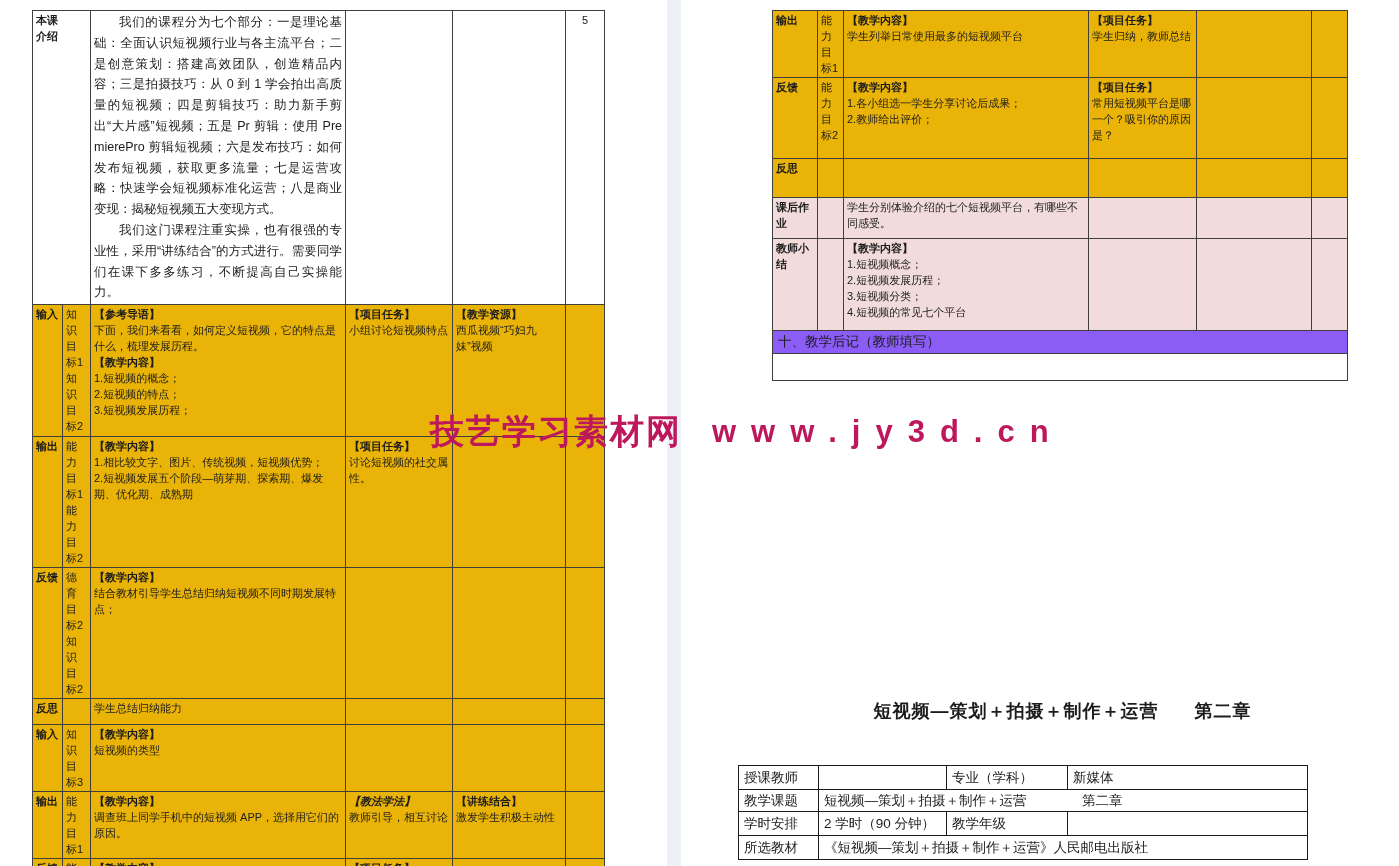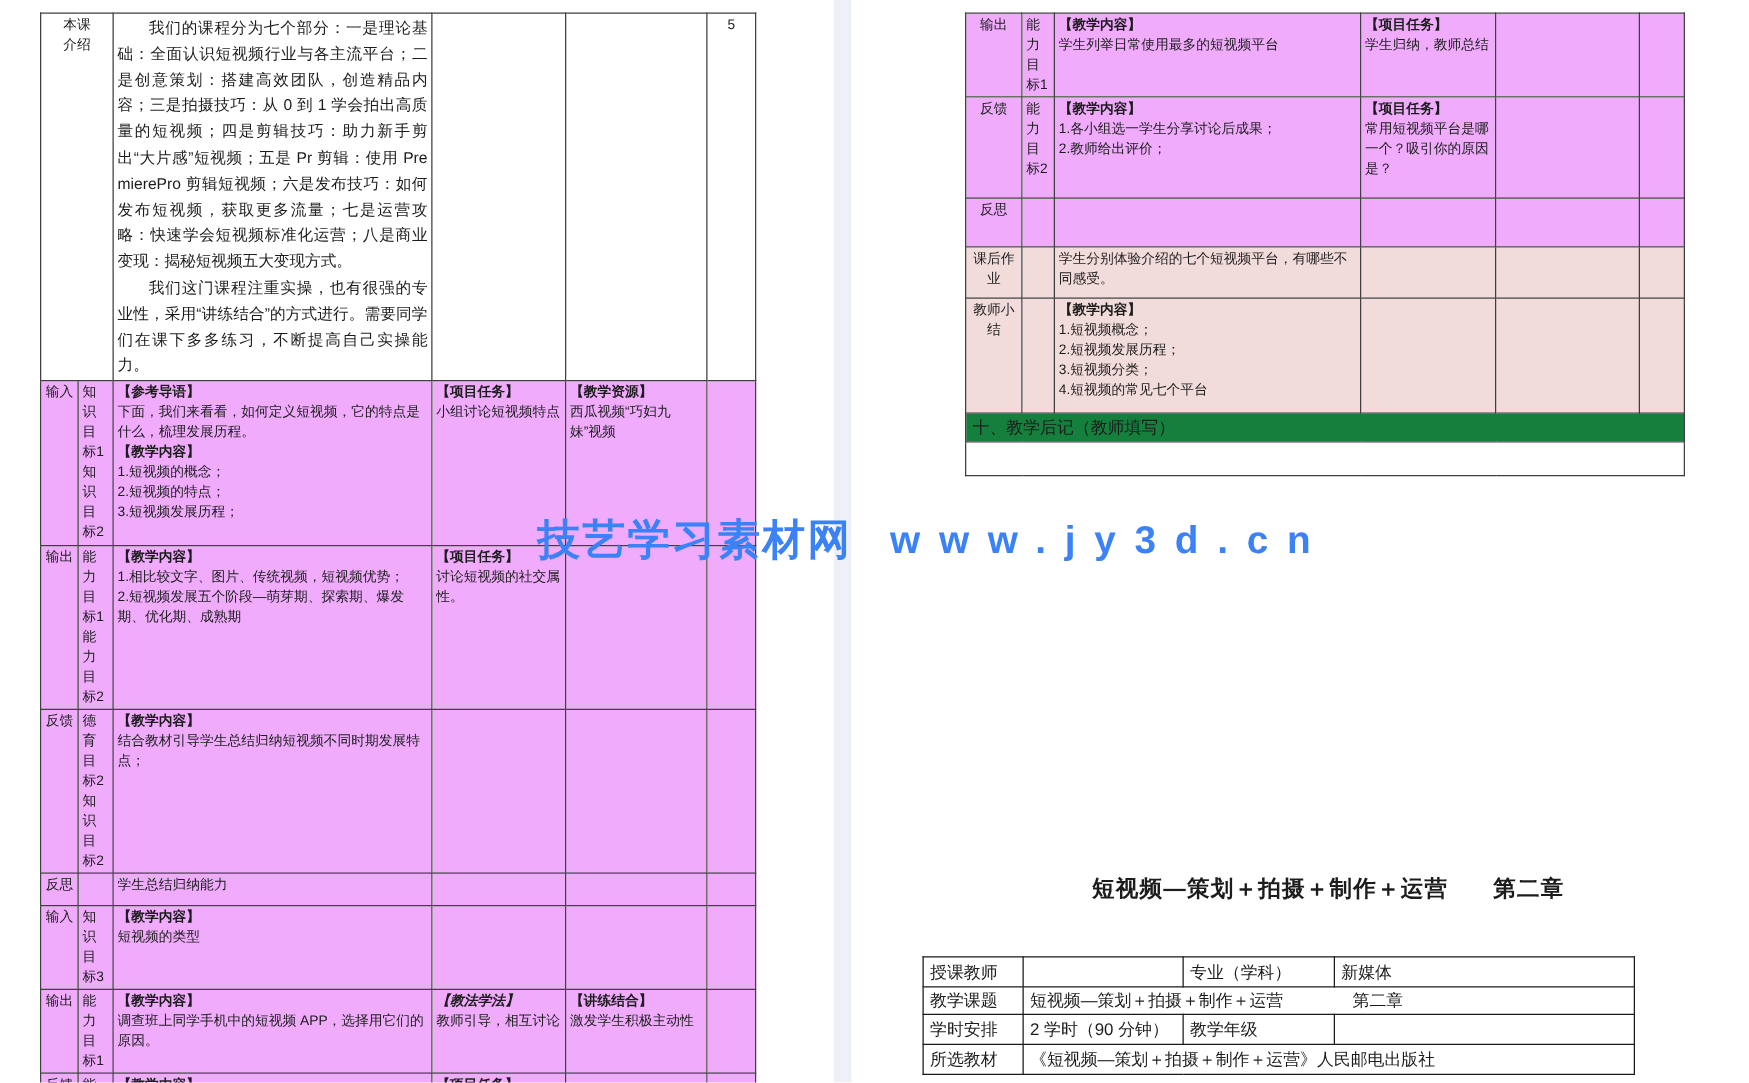--- a/index.html
+++ b/index.html
@@ -8,31 +8,31 @@
     background:#ffffff;color:#1c1c1c;
     font-family:"Liberation Sans","DejaVu Sans",sans-serif;
   }
   .page-gap{position:absolute;left:667px;top:0;width:14px;height:866px;background:#edf0f6}
   .tbl{position:absolute;border-collapse:collapse;table-layout:fixed;background:#fff}
   .tbl td{
     border:1px solid #3f3f3f;vertical-align:top;padding:1px 3px;
     font-size:11px;line-height:16px;overflow:hidden;word-break:break-all;
   }
   .rowlabel{
-    font-weight:normal;font-size:14px;line-height:15px;text-align:center;
+    font-weight:bold;font-size:14px;line-height:15px;text-align:left;
     vertical-align:middle;padding:0;word-break:break-all;
   }
   .rowlabel .lw{display:inline-block;width:30px}
   .goal{font-size:10px;line-height:13px;padding:1px 2px;vertical-align:middle;white-space:pre-line;word-break:break-all}
   .hdr{font-weight:bold}
   .ital{font-style:italic;font-weight:bold}
   .pre{white-space:pre-line}
-  .blue>td{background:#f0abfc}
+  .blue>td{background:#eab308}
   .pink>td{background:#f2dcdb}
-  .olive>td{background:#15803d;font-size:13.5px;line-height:20px;vertical-align:middle;padding-left:5px}
+  .olive>td{background:#8b5cf6;font-size:13.5px;line-height:20px;vertical-align:middle;padding-left:5px}
   .whiterow>td{background:#ffffff}
   .intro-cell{padding:2px 5px}
   .intro-cell p{margin:0;font-size:12.5px;line-height:20.8px;text-indent:2em;text-align:justify}
   .pagenum{vertical-align:middle;text-align:center;font-size:12px}
   .wm{
     position:absolute;left:430px;top:409px;display:flex;align-items:center;gap:30px;
     font-weight:bold;white-space:nowrap;z-index:5;pointer-events:none;
   }
   .wm-cn{font-size:34px;letter-spacing:2px}
   .wm-en{font-size:31px;letter-spacing:15px}
@@ -245,21 +245,21 @@
   </tr>
   <tr class="olive" style="height:22px">
     <td colspan="6">十、教学后记（教师填写）</td>
   </tr>
   <tr class="whiterow" style="height:27px">
     <td colspan="6"></td>
   </tr>
 </tbody>
   </table>
 
-<div class="wm" style="color:#3b82f6">
+<div class="wm" style="color:#be185d">
   <span class="wm-cn">技艺学习素材网</span>
   <span class="wm-en">www.jy3d.cn</span>
 </div>
 
 <div class="doc-title">
   <span>短视频—策划＋拍摄＋制作＋运营</span><span class="gap"></span><span>第二章</span>
 </div>
 
 <table class="tbl info-tbl" style="left:738px;top:765px;width:569px">
   <colgroup>

